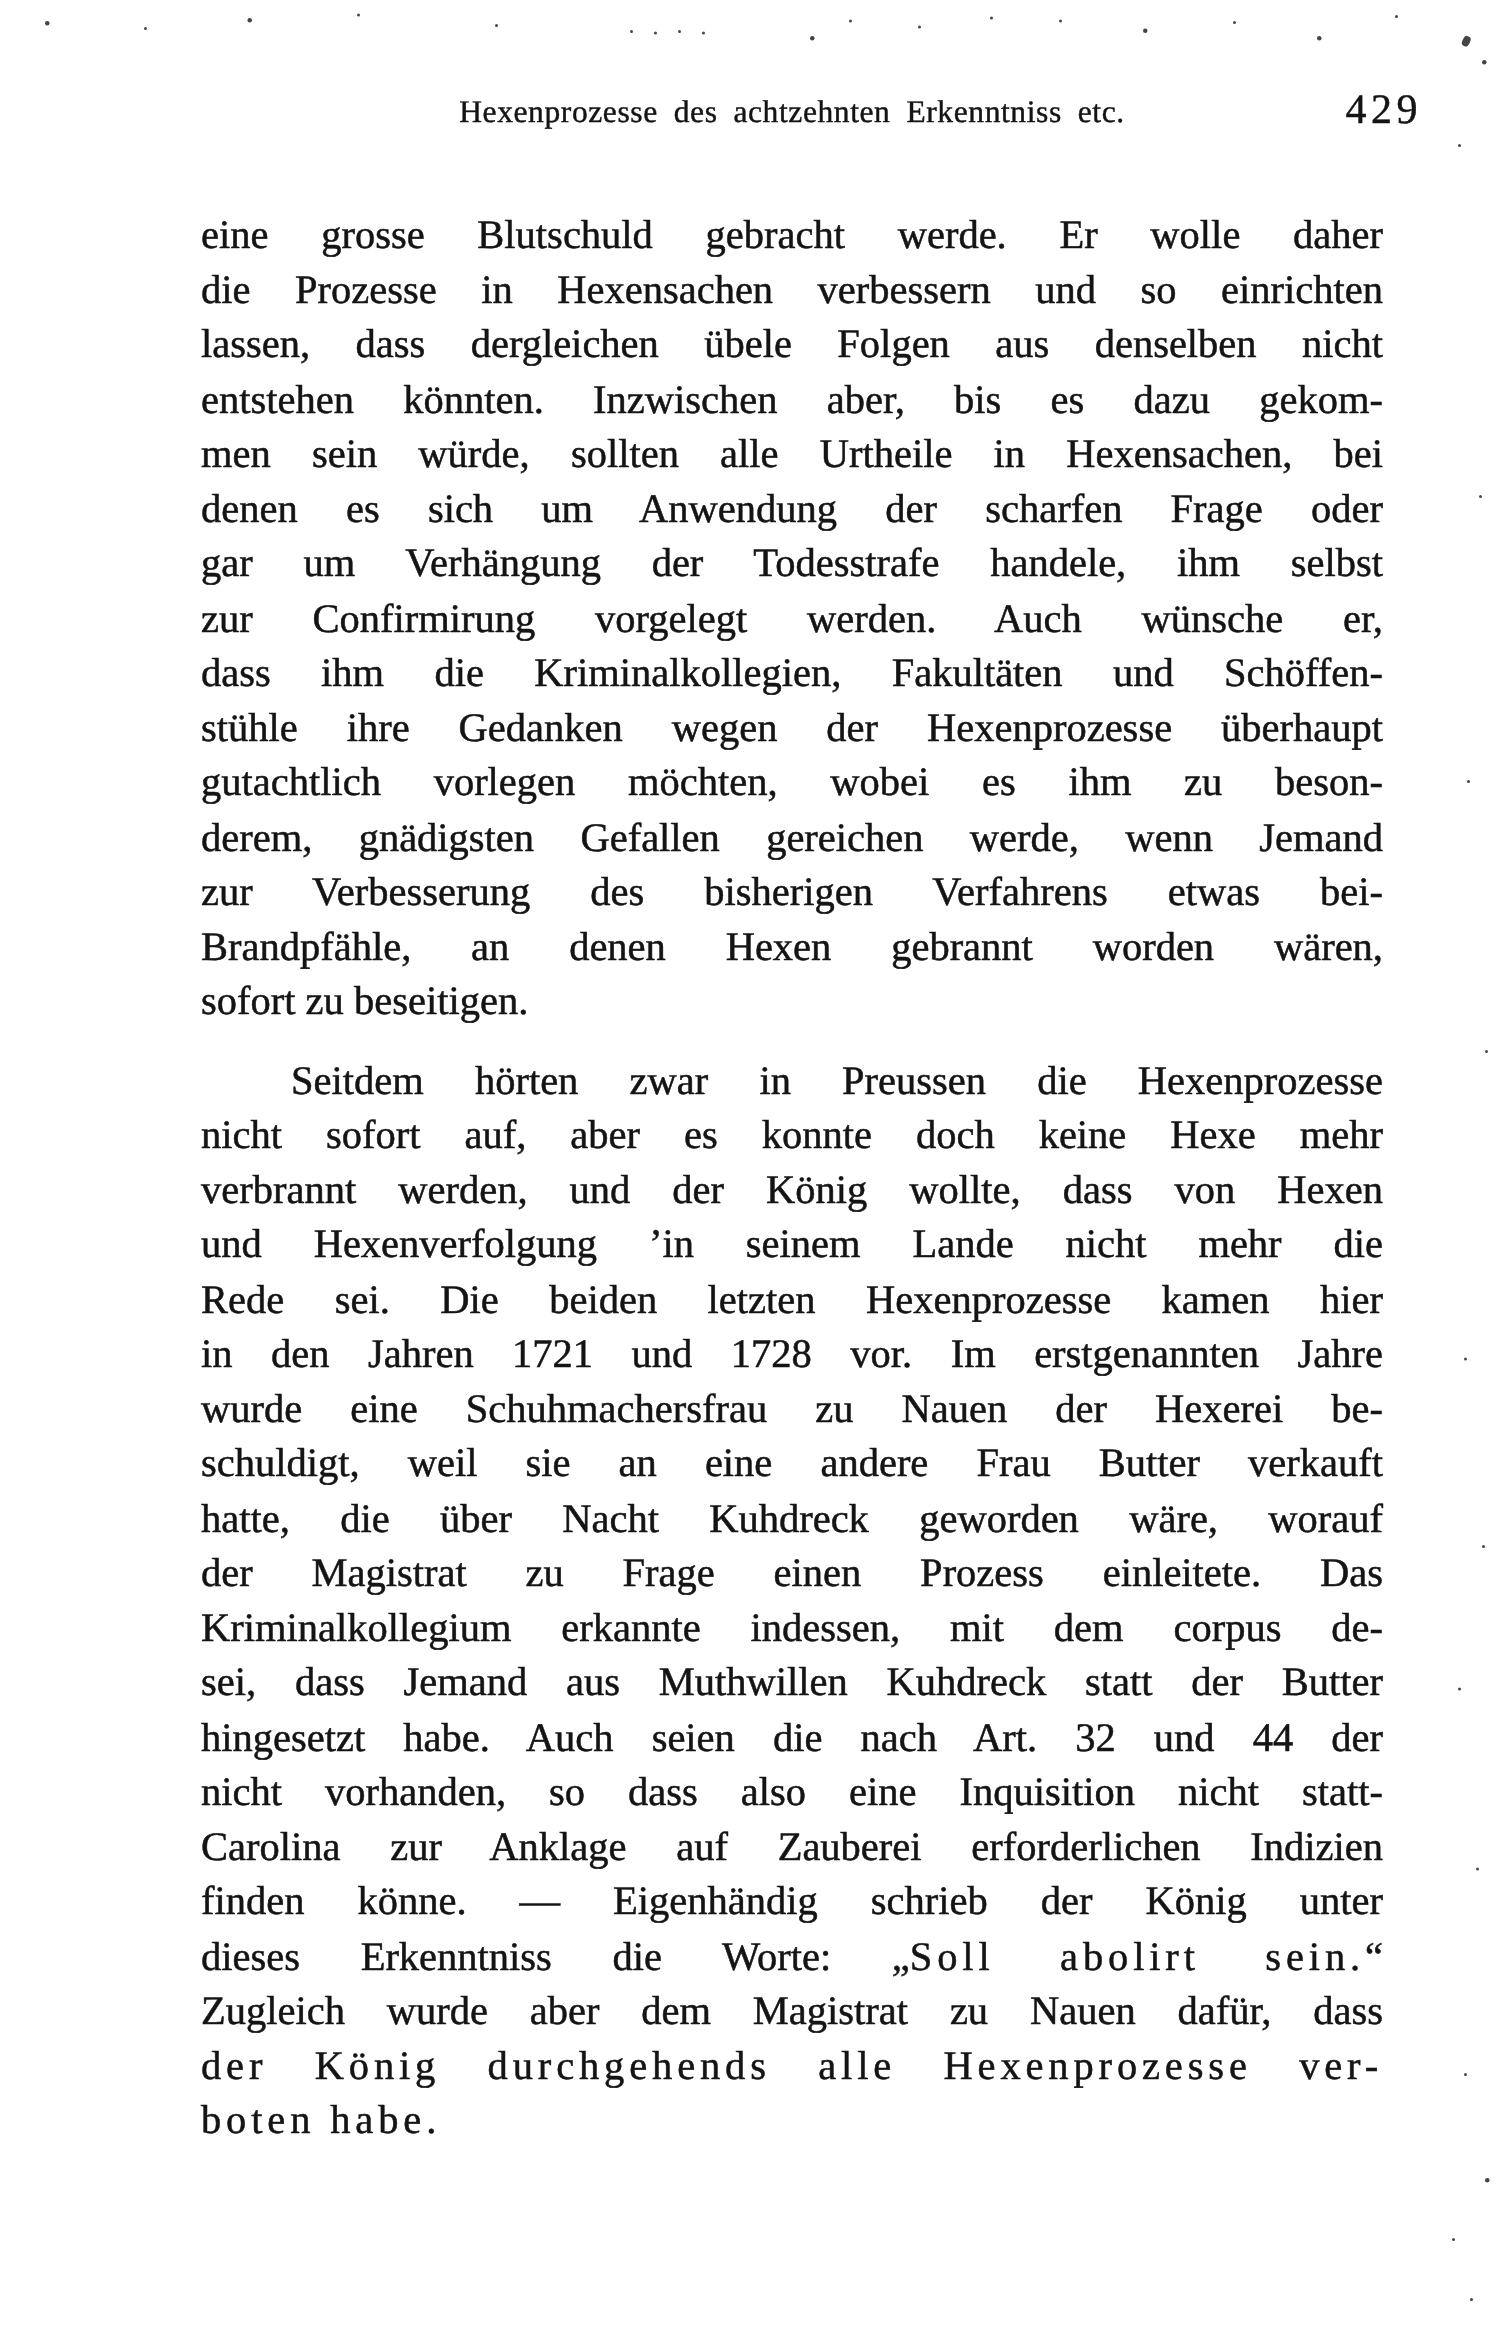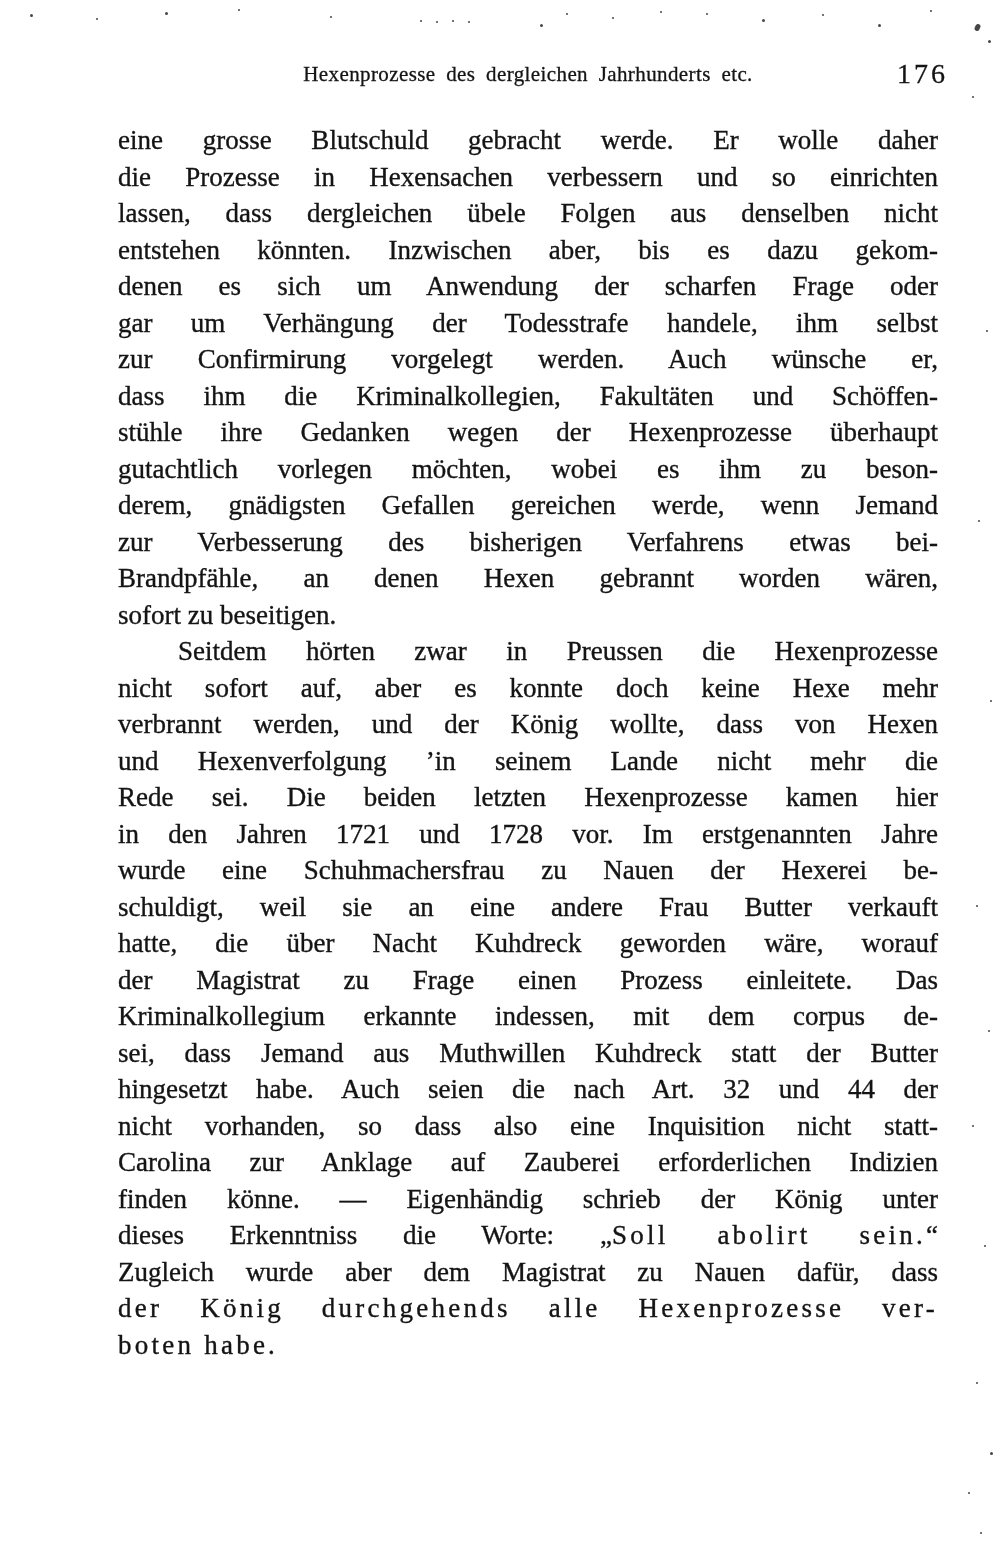--- a/index.html
+++ b/index.html
@@ -28,21 +28,21 @@
     font-feature-settings: "onum";
     -webkit-text-stroke: 0.3px #141414;
   }
 
   
   .body-text {
     position: absolute; left: 118px; top: 122px; width: 820px;
     font-size: 27px;
     -webkit-text-stroke: 0.35px #141414;
   }
-  .para { margin: 0; padding: 0; }
+  .para { margin: 16px; padding: 0; }
   .line {
     height: 36.5px; line-height: 36.5px;
     text-align: justify; text-align-last: justify; text-justify: inter-word;
     overflow: visible;
   }
   .line.indent { text-indent: 60px; }
   .line.last { text-align: center; text-align-last: left; }
   .sperr { letter-spacing: 0.12em; }
 
   
@@ -51,31 +51,32 @@
     width: 3px; height: 3px; opacity: 0.85;
   }
   .speck.big { width: 5px; height: 7px; border-radius: 40%; transform: rotate(25deg); }
 </style>
 </head>
 <body>
 
 <div class="page">
 
   <header class="running-head">
-    <span class="head-title">Hexenprozesse des dergleichen Jahrhunderts etc.</span>
-    <span class="page-num">176</span>
+    <span class="head-title">Hexenprozesse des achtzehnten Erkenntniss etc.</span>
+    <span class="page-num">429</span>
   </header>
 
   <main class="body-text">
 
     <div class="para">
       <div class="line">eine grosse Blutschuld gebracht werde. Er wolle daher</div>
       <div class="line">die Prozesse in Hexensachen verbessern und so einrichten</div>
       <div class="line">lassen, dass dergleichen übele Folgen aus denselben nicht</div>
       <div class="line">entstehen könnten. Inzwischen aber, bis es dazu gekom-</div>
+      <div class="line">men sein würde, sollten alle Urtheile in Hexensachen, bei</div>
       <div class="line">denen es sich um Anwendung der scharfen Frage oder</div>
       <div class="line">gar um Verhängung der Todesstrafe handele, ihm selbst</div>
       <div class="line">zur Confirmirung vorgelegt werden. Auch wünsche er,</div>
       <div class="line">dass ihm die Kriminalkollegien, Fakultäten und Schöffen-</div>
       <div class="line">stühle ihre Gedanken wegen der Hexenprozesse überhaupt</div>
       <div class="line">gutachtlich vorlegen möchten, wobei es ihm zu beson-</div>
       <div class="line">derem, gnädigsten Gefallen gereichen werde, wenn Jemand</div>
       <div class="line">zur Verbesserung des bisherigen Verfahrens etwas bei-</div>
       <div class="line">Brandpfähle, an denen Hexen gebrannt worden wären,</div>
       <div class="line last">sofort zu beseitigen.</div>

